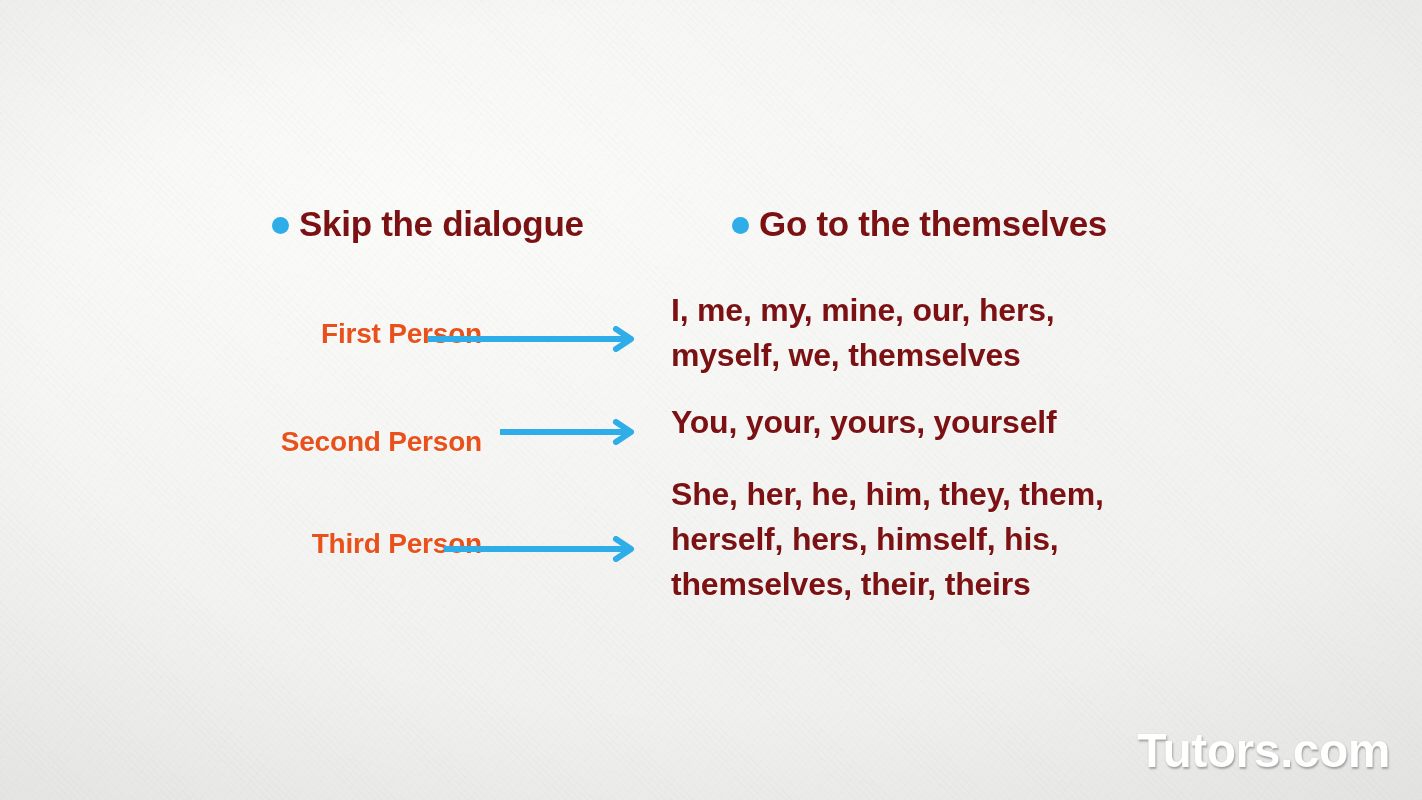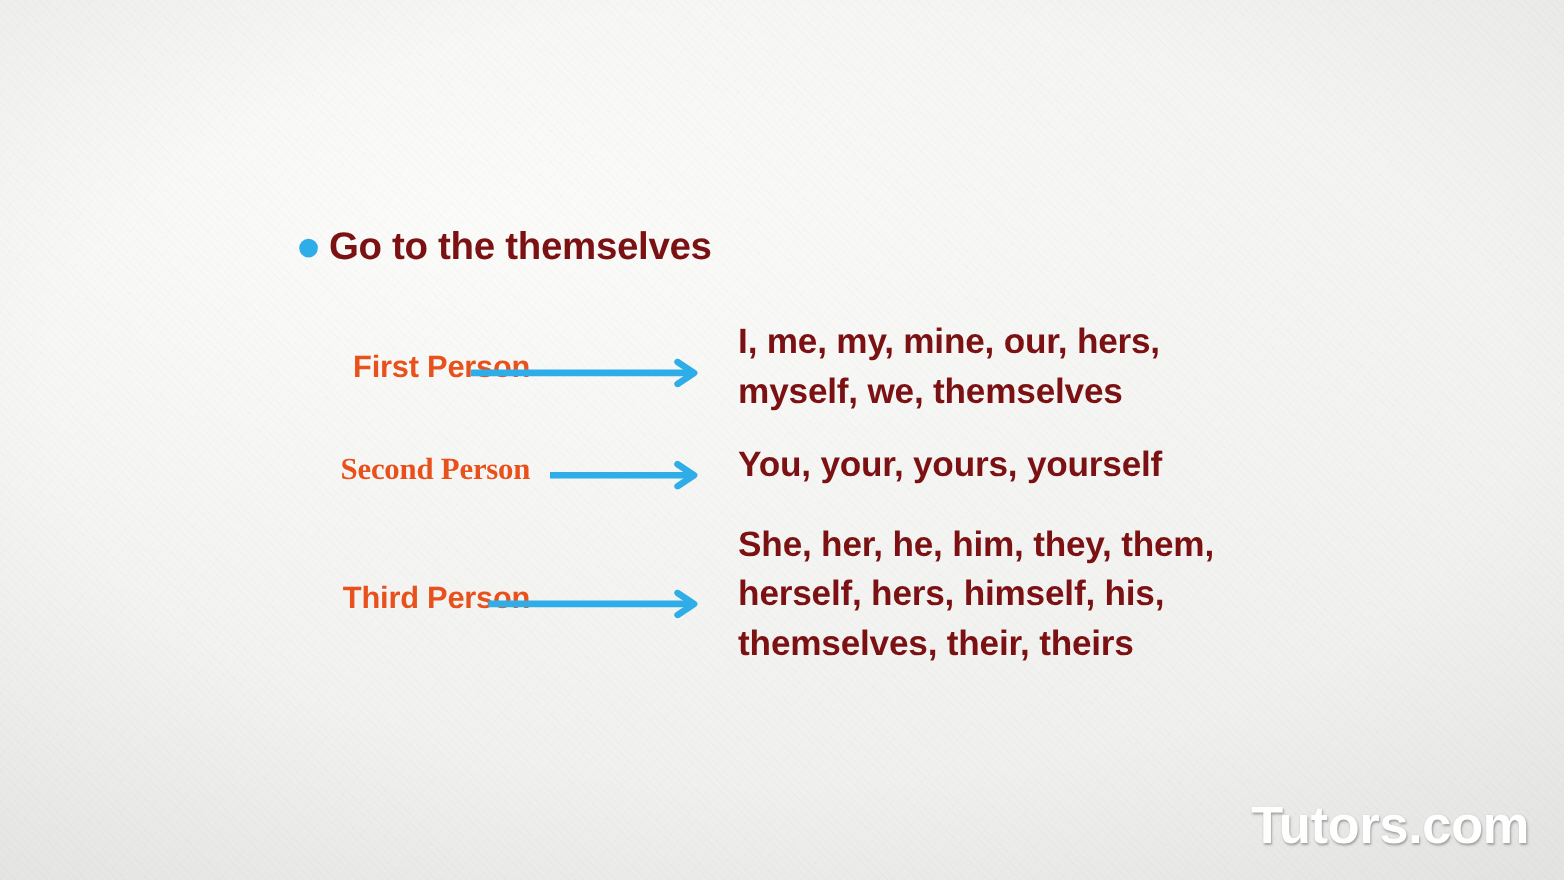--- a/index.html
+++ b/index.html
@@ -120,21 +120,21 @@
     width: 482px;
     text-align: right;
     font-size: 28px;
     font-weight: bold;
     color: #E8511B;
     letter-spacing: -0.2px;
     text-shadow: 0 1px 0 rgba(255,255,255,0.5);
     white-space: nowrap;
   }
   #row-first  .row-label { top: 30px; }
-  #row-second .row-label { top: 11px; font-family: Liberation Serif, serif; }
+  #row-second .row-label { top: 26px; }
   #row-third  .row-label { top: 56px; }
 
   .row-arrow {
     position: absolute;
     height: 26px;
     overflow: visible;
   }
   #row-first  .row-arrow { left: 428px; width: 214px; top: 38px; }
   #row-second .row-arrow { left: 500px; width: 142px; top: 19px; }
   #row-third  .row-arrow { left: 444px; width: 198px; top: 64px; }
@@ -174,20 +174,24 @@
 <body>
 
 <div id="slide">
 
   <div id="texture"></div>
   <div id="vignette"></div>
 
 
   <div id="bullet-row">
 
+    <div class="bullet-item" id="bullet-item-1">
+      <span class="bullet-dot"></span>
+      <span class="bullet-label">Skip the dialogue</span>
+    </div>
 
     <div class="bullet-item" id="bullet-item-2">
       <span class="bullet-dot"></span>
       <span class="bullet-label">Go to the themselves</span>
     </div>
 
   </div>
 
   <div class="row" id="row-first">
     <div class="row-label">First Person</div>

